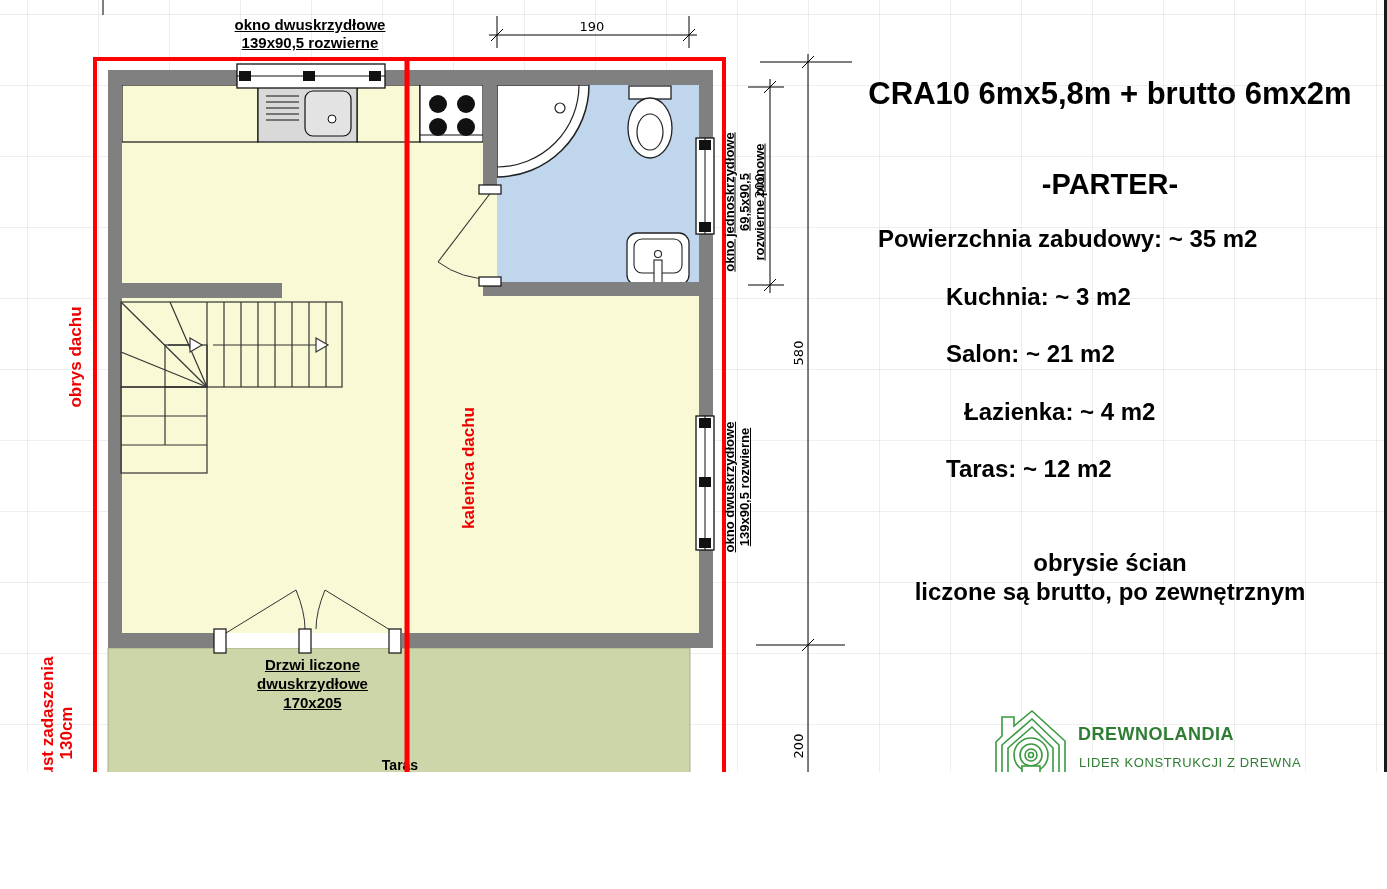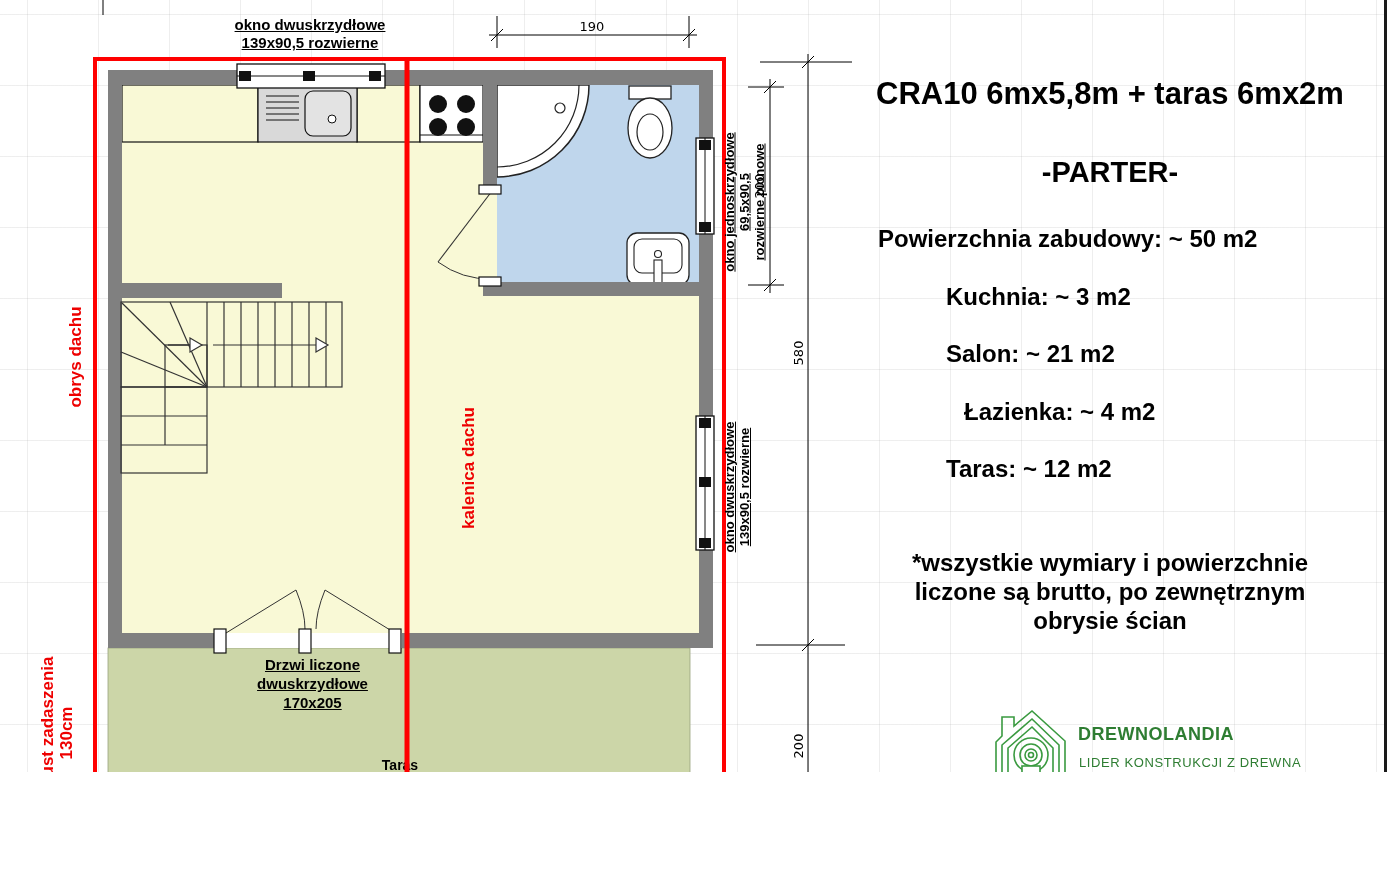--- a/index.html
+++ b/index.html
@@ -265,33 +265,32 @@
   </div>
 
   <div class="lbl lbl-14 u" style="left:376px;top:756px;width:48px;">Taras</div>
 
   <div class="dim" style="left:572px;top:851px;width:48px;">200</div>
 
   <svg width="860" height="889" viewBox="0 0 860 889" style="pointer-events:none;">
     <line x1="407" y1="59" x2="407" y2="798" stroke="#ff0000" stroke-width="5"></line>
   </svg>
 
-  <div class="title" style="left:840px;">CRA10 6mx5,8m + taras 6mx2m</div>
-  <div class="floor" style="left:840px;">-PARTER-</div>
-
-  <div class="area-main" style="left:878px;top:225px;">Powierzchnia zabudowy: ~ 50 m2</div>
+  <div class="title" style="left:840px;">CRA10 6mx5,8m + brutto 6mx2m</div>
+  <div class="floor" style="left:840px;margin-top:12px;">-PARTER-</div>
+
+  <div class="area-main" style="left:878px;top:225px;">Powierzchnia zabudowy: ~ 35 m2</div>
   <div class="room" style="left:946px;top:283px;">Kuchnia: ~ 3 m2</div>
   <div class="room" style="left:946px;top:340px;">Salon: ~ 21 m2</div>
   <div class="room" style="left:964px;top:398px;">Łazienka: ~ 4 m2</div>
   <div class="room" style="left:946px;top:455px;">Taras: ~ 12 m2</div>
 
   <div class="note" style="left:840px;">
-    <div>*wszystkie wymiary i powierzchnie</div>
+    <div>obrysie ścian</div>
     <div>liczone są brutto, po zewnętrznym</div>
-    <div>obrysie ścian</div>
   </div>
 
   <svg width="82" height="84" viewBox="0 0 82 84" style="left:988px;top:708px;">
     <g fill="none" stroke="#3a9a40" stroke-width="1.6">
       <path d="M 8,80 L 8,34 L 14,28 L 14,9 L 26,9 L 26,18 L 44,3 L 77,33 L 77,80 Z"></path>
       <path d="M 14,78 L 14,37 L 44,11 L 71,37 L 71,78"></path>
       <path d="M 20,76 L 20,40 L 44,19 L 65,40 L 65,76"></path>
       <circle cx="43" cy="47" r="17"></circle>
       <circle cx="43" cy="47" r="11"></circle>
       <circle cx="43" cy="47" r="6"></circle>

